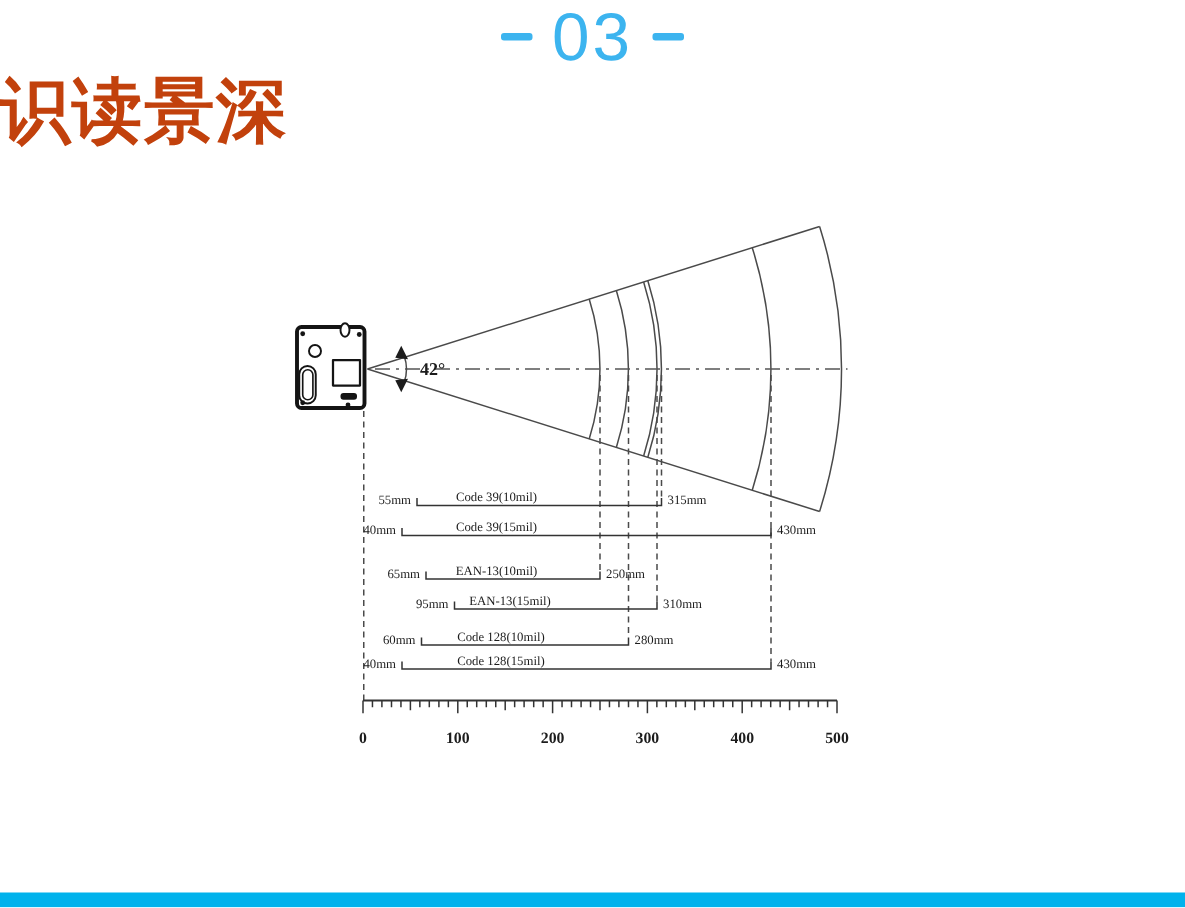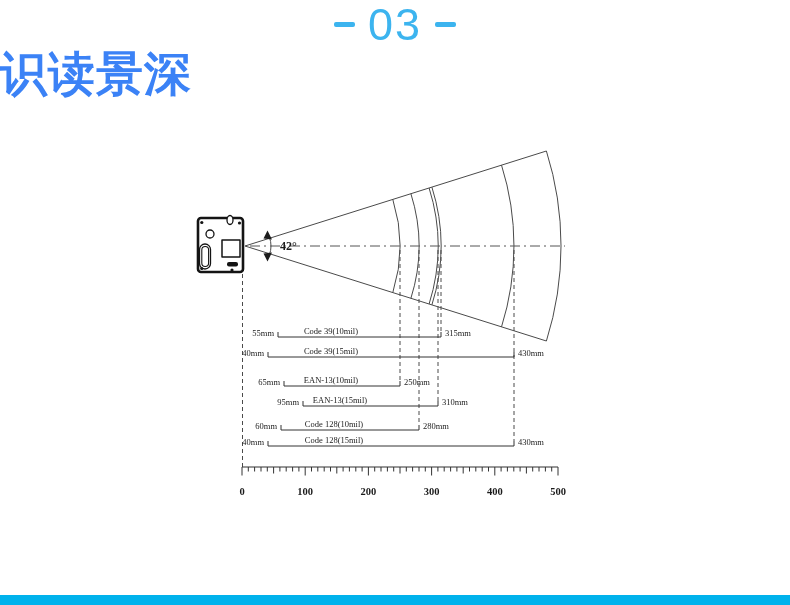--- a/index.html
+++ b/index.html
@@ -2,21 +2,21 @@
 <html><head>
 <meta charset="utf-8">
 <style>
   html,body{margin:0;padding:0;background:#fff;}
   .page{position:relative;width:790px;height:605px;background:#ffffff;overflow:hidden;
         font-family:"Liberation Sans", sans-serif;}
   .header{position:absolute;top:0;left:0;width:100%;text-align:left;}
   .section-row{display:flex;align-items:center;justify-content:center;gap:13px;margin-top:2px;}
   .dash{display:inline-block;width:21px;height:4.5px;border-radius:2px;background:#3cb4ef;}
   .section-no{font-size:45px;line-height:1;font-weight:300;color:#3cb4ef;letter-spacing:2px;}
-  .page-title{margin:1px 0 0 0;font-size:47px;line-height:1.1;font-weight:700;color:#3b82f6;
+  .page-title{margin:1px 0 0 0;font-size:47px;line-height:1.1;font-weight:700;color:#c2410c;
               letter-spacing:1px;font-family:"Liberation Sans", sans-serif;}
   svg.diagram{position:absolute;left:0;top:0;}
   svg.diagram text{font-family:"Liberation Serif","DejaVu Serif",serif;fill:#1c1c1c;}
   .lbl{font-size:8.5px;}
   .ruler-num{font-size:10.5px;font-weight:bold;}
   .angle-lbl{font-size:12px;font-weight:bold;}
   .thin{stroke:#4a4a4a;stroke-width:1;fill:none;}
   .dashv{stroke:#4a4a4a;stroke-width:1;fill:none;stroke-dasharray:4 3;}
   .dashdot{stroke:#555;stroke-width:1;fill:none;stroke-dasharray:10 4 2 4;}
   .bracket{stroke:#333;stroke-width:1;fill:none;}

